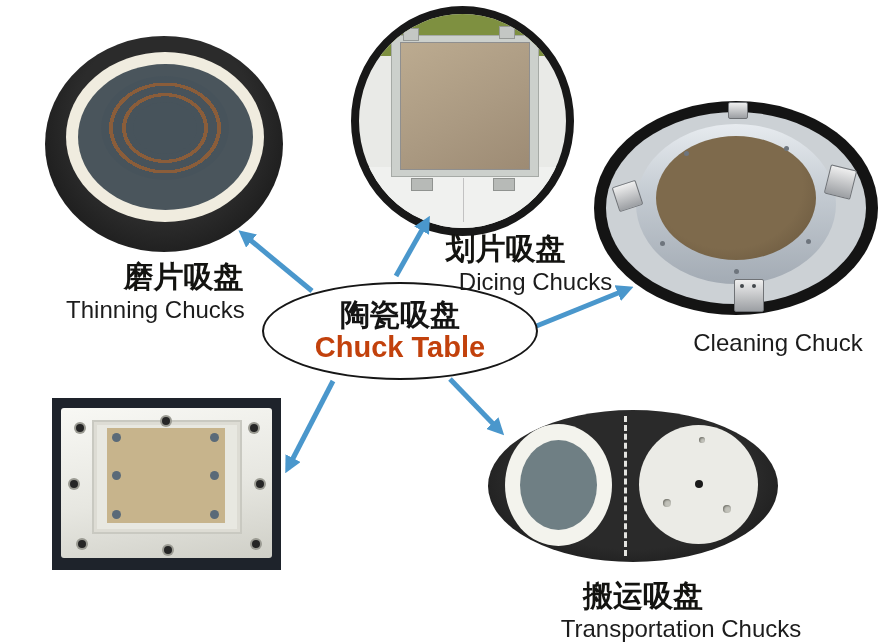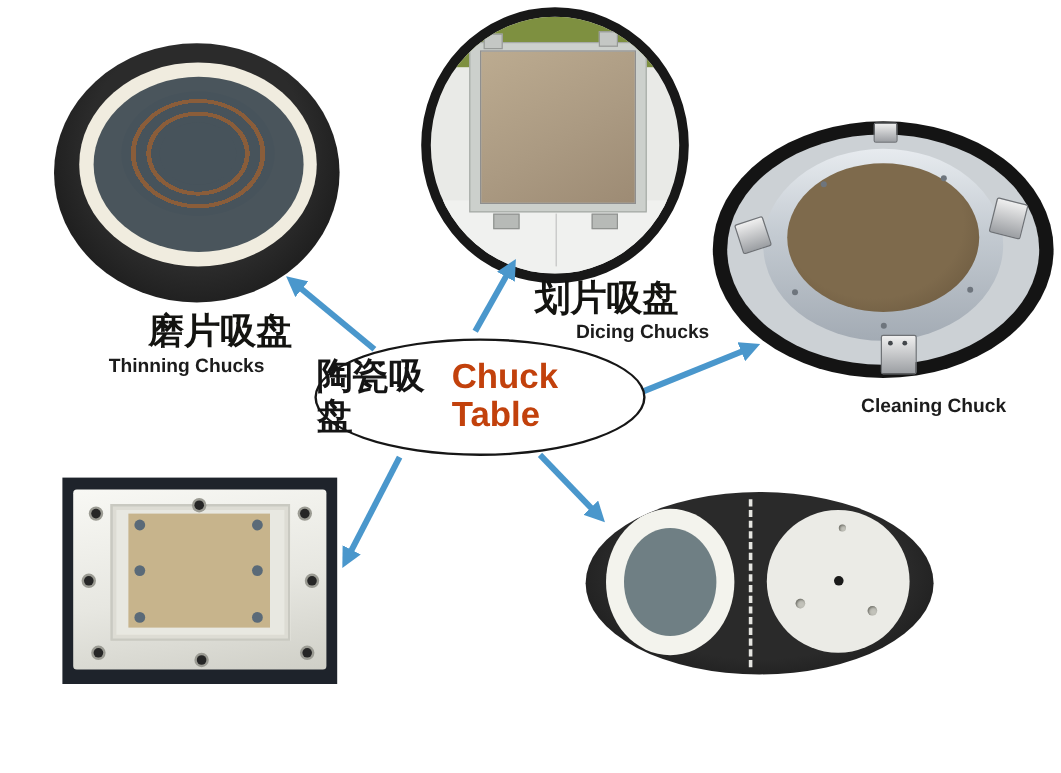--- a/index.html
+++ b/index.html
@@ -6,30 +6,30 @@
   body { background:#fff; font-family:"Liberation Sans", sans-serif; }
   .canvas { position:relative; width:884px; height:644px; background:#ffffff; overflow:hidden; }
 
   
   .arrows { position:absolute; inset:0; z-index:1; }
 
   
   .hub {
     position:absolute; left:262px; top:282px; width:276px; height:98px;
     background:#fff; border:2px solid #161616; border-radius:50%;
-    display:flex; align-items:center; justify-content:center;
+    display:flex; flex-direction:column; align-items:center; justify-content:center;
     z-index:2;
   }
   .hub .zh-big { font-size:30px; font-weight:bold; color:#141414; line-height:1.15; }
   .hub .en-big { font-size:29px; font-weight:bold; color:#c2410c; line-height:1.1; }
 
   
   .label { position:absolute; text-align:center; z-index:3; }
   .label .zh { display:block; font-size:30px; font-weight:bold; color:#131310; line-height:1.3; }
-  .label .en { display:block; font-size:16px; color:#1c1c1c; line-height:1.2;font-weight:bold; }
+  .label .en { display:block; font-size:24px; color:#1c1c1c; line-height:1.2; }
   .lb-thinning { left:58px;  top:257px; width:195px; }
   .lb-thinning .zh { transform:translateX(28px); }
   .lb-dicing   { left:448px; top:229px; width:175px; }
   .lb-dicing .zh { transform:translateX(-30px); }
   .lb-cleaning { left:678px; top:329px; width:200px; }
   .lb-cleaning .zh { transform:translateX(-32px); }
   .lb-printing { left:83px;  top:572px; width:200px; }
   .lb-transport{ left:546px; top:576px; width:270px; }
   .lb-transport .zh { transform:translateX(-38px); }
 
@@ -185,14 +185,18 @@
     <span class="zh">磨片吸盘</span>
     <span class="en">Thinning Chucks</span>
   </div>
   <div class="label lb-dicing">
     <span class="zh">划片吸盘</span>
     <span class="en">Dicing Chucks</span>
   </div>
   <div class="label lb-cleaning">
     <span class="en">Cleaning Chuck</span>
   </div>
+  <div class="label lb-transport">
+    <span class="zh">搬运吸盘</span>
+    <span class="en">Transportation Chucks</span>
+  </div>
 
 </div>
 
 </body></html>

